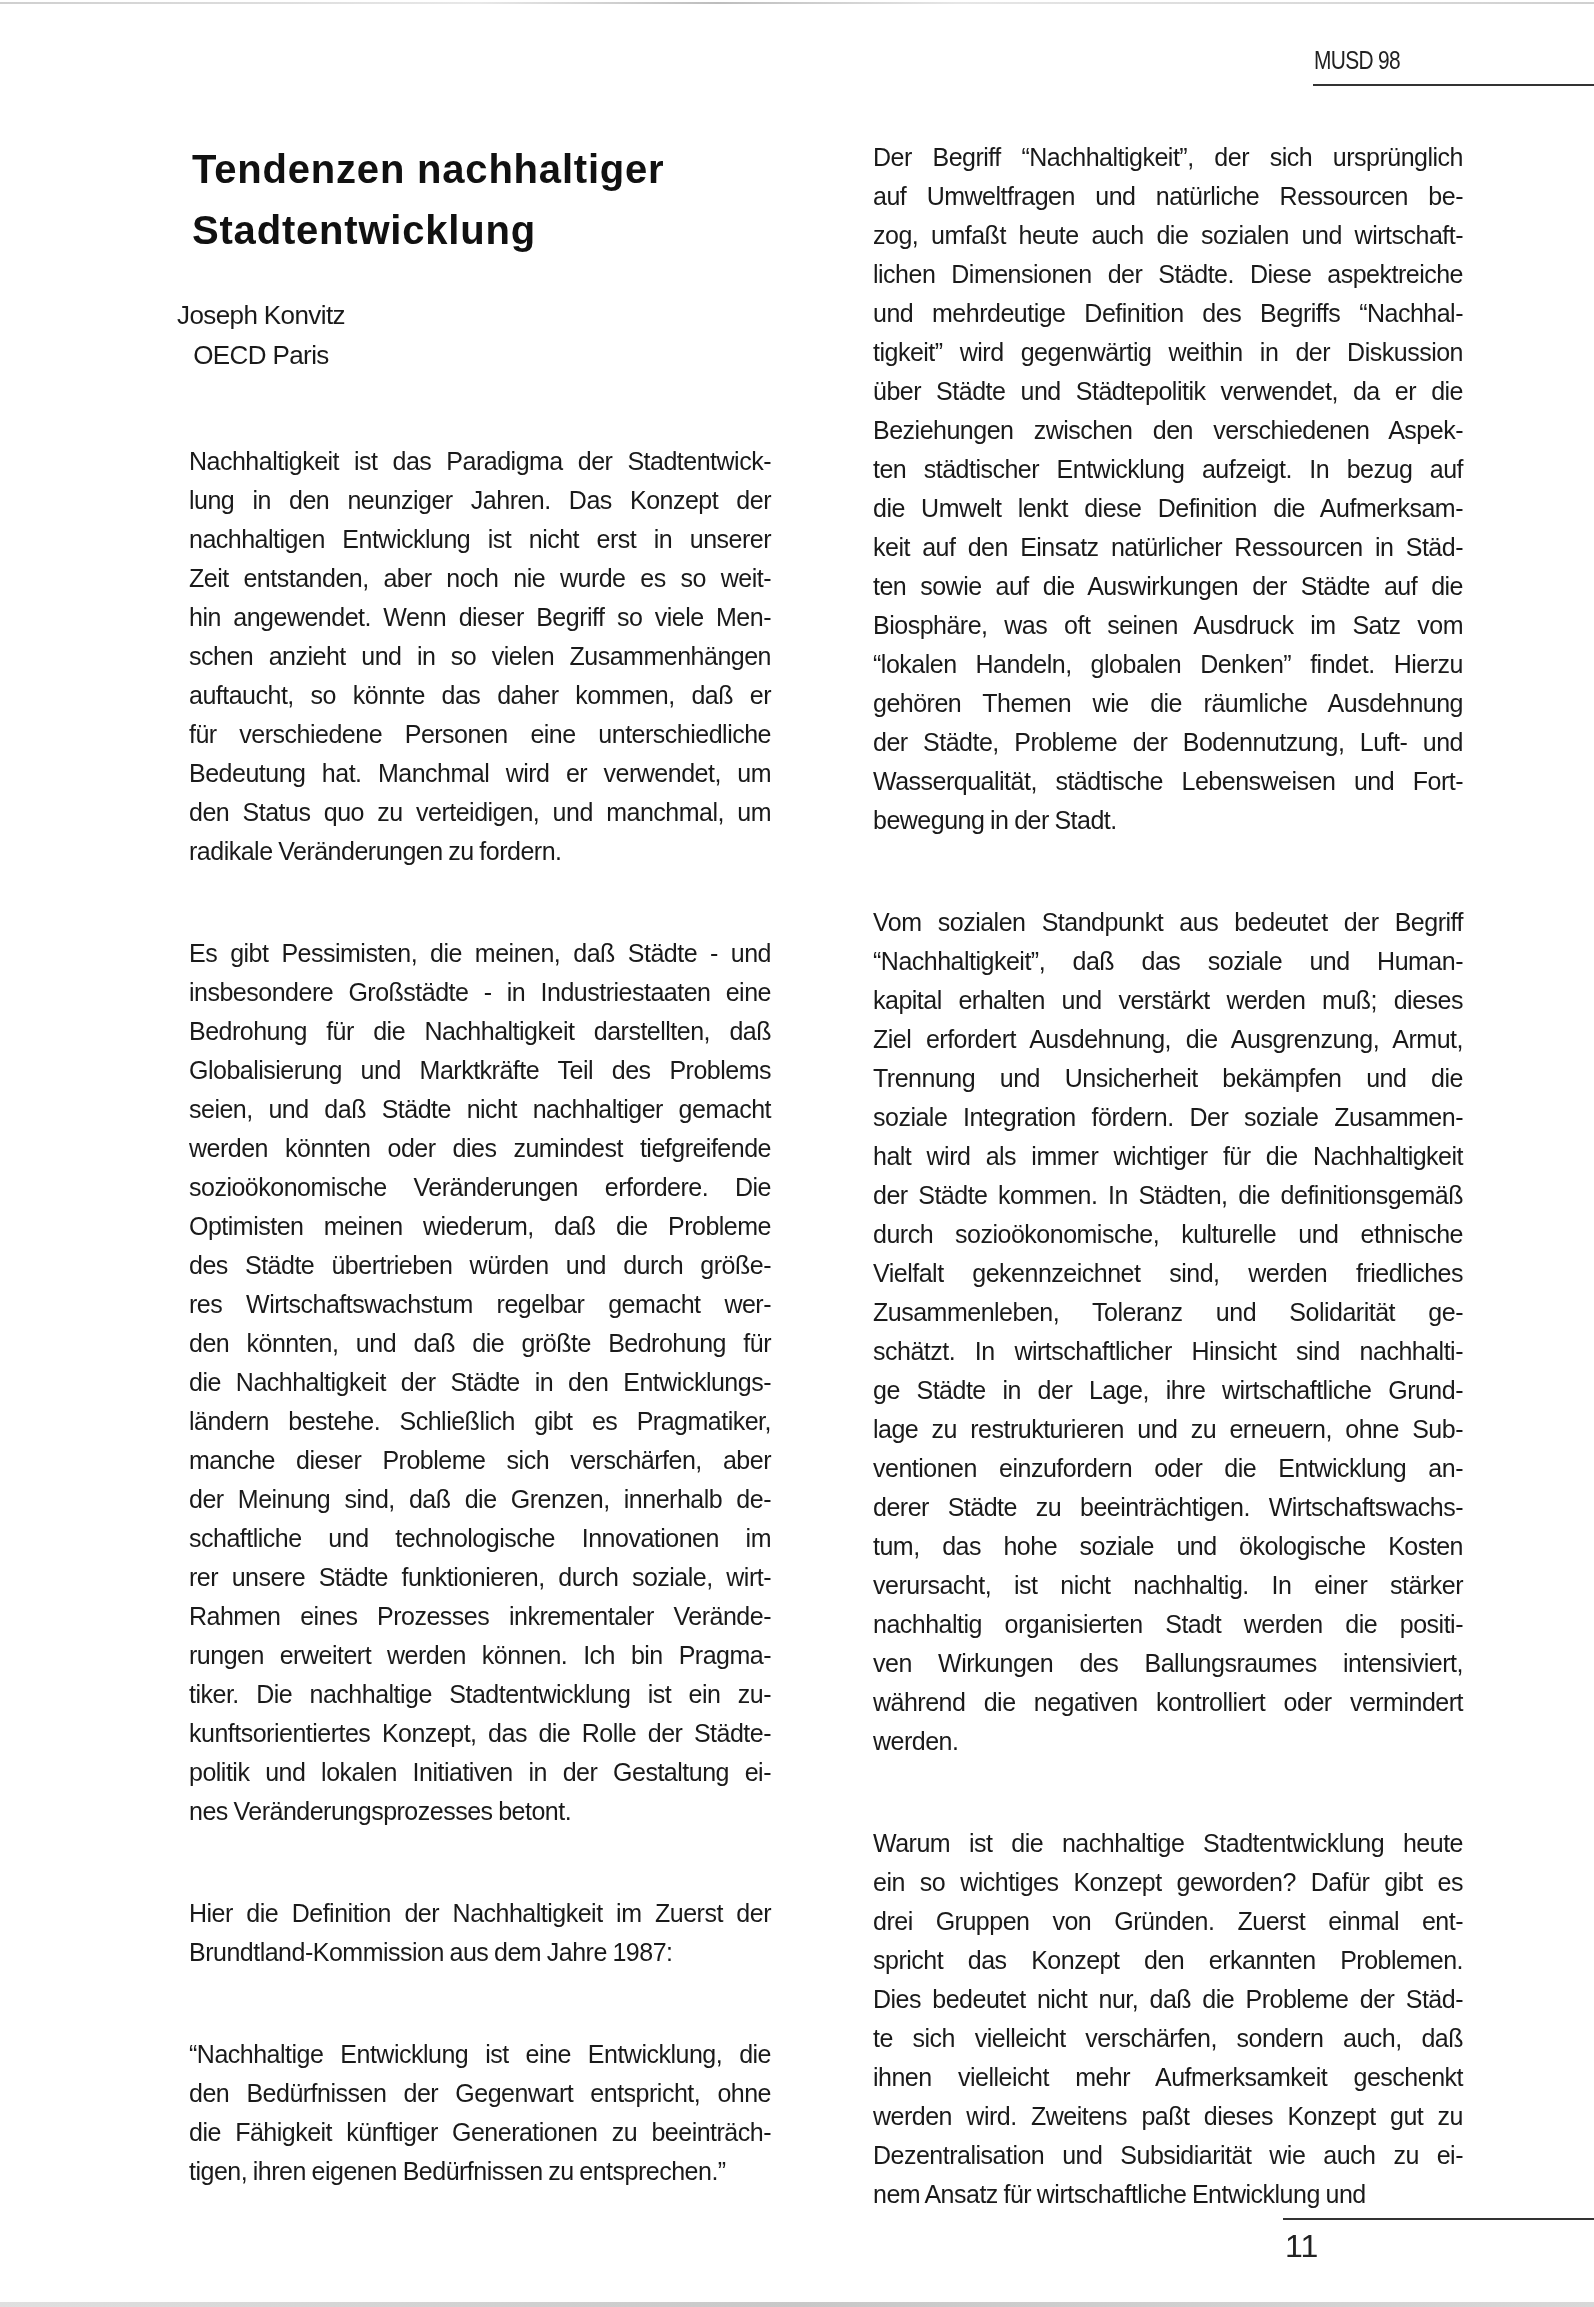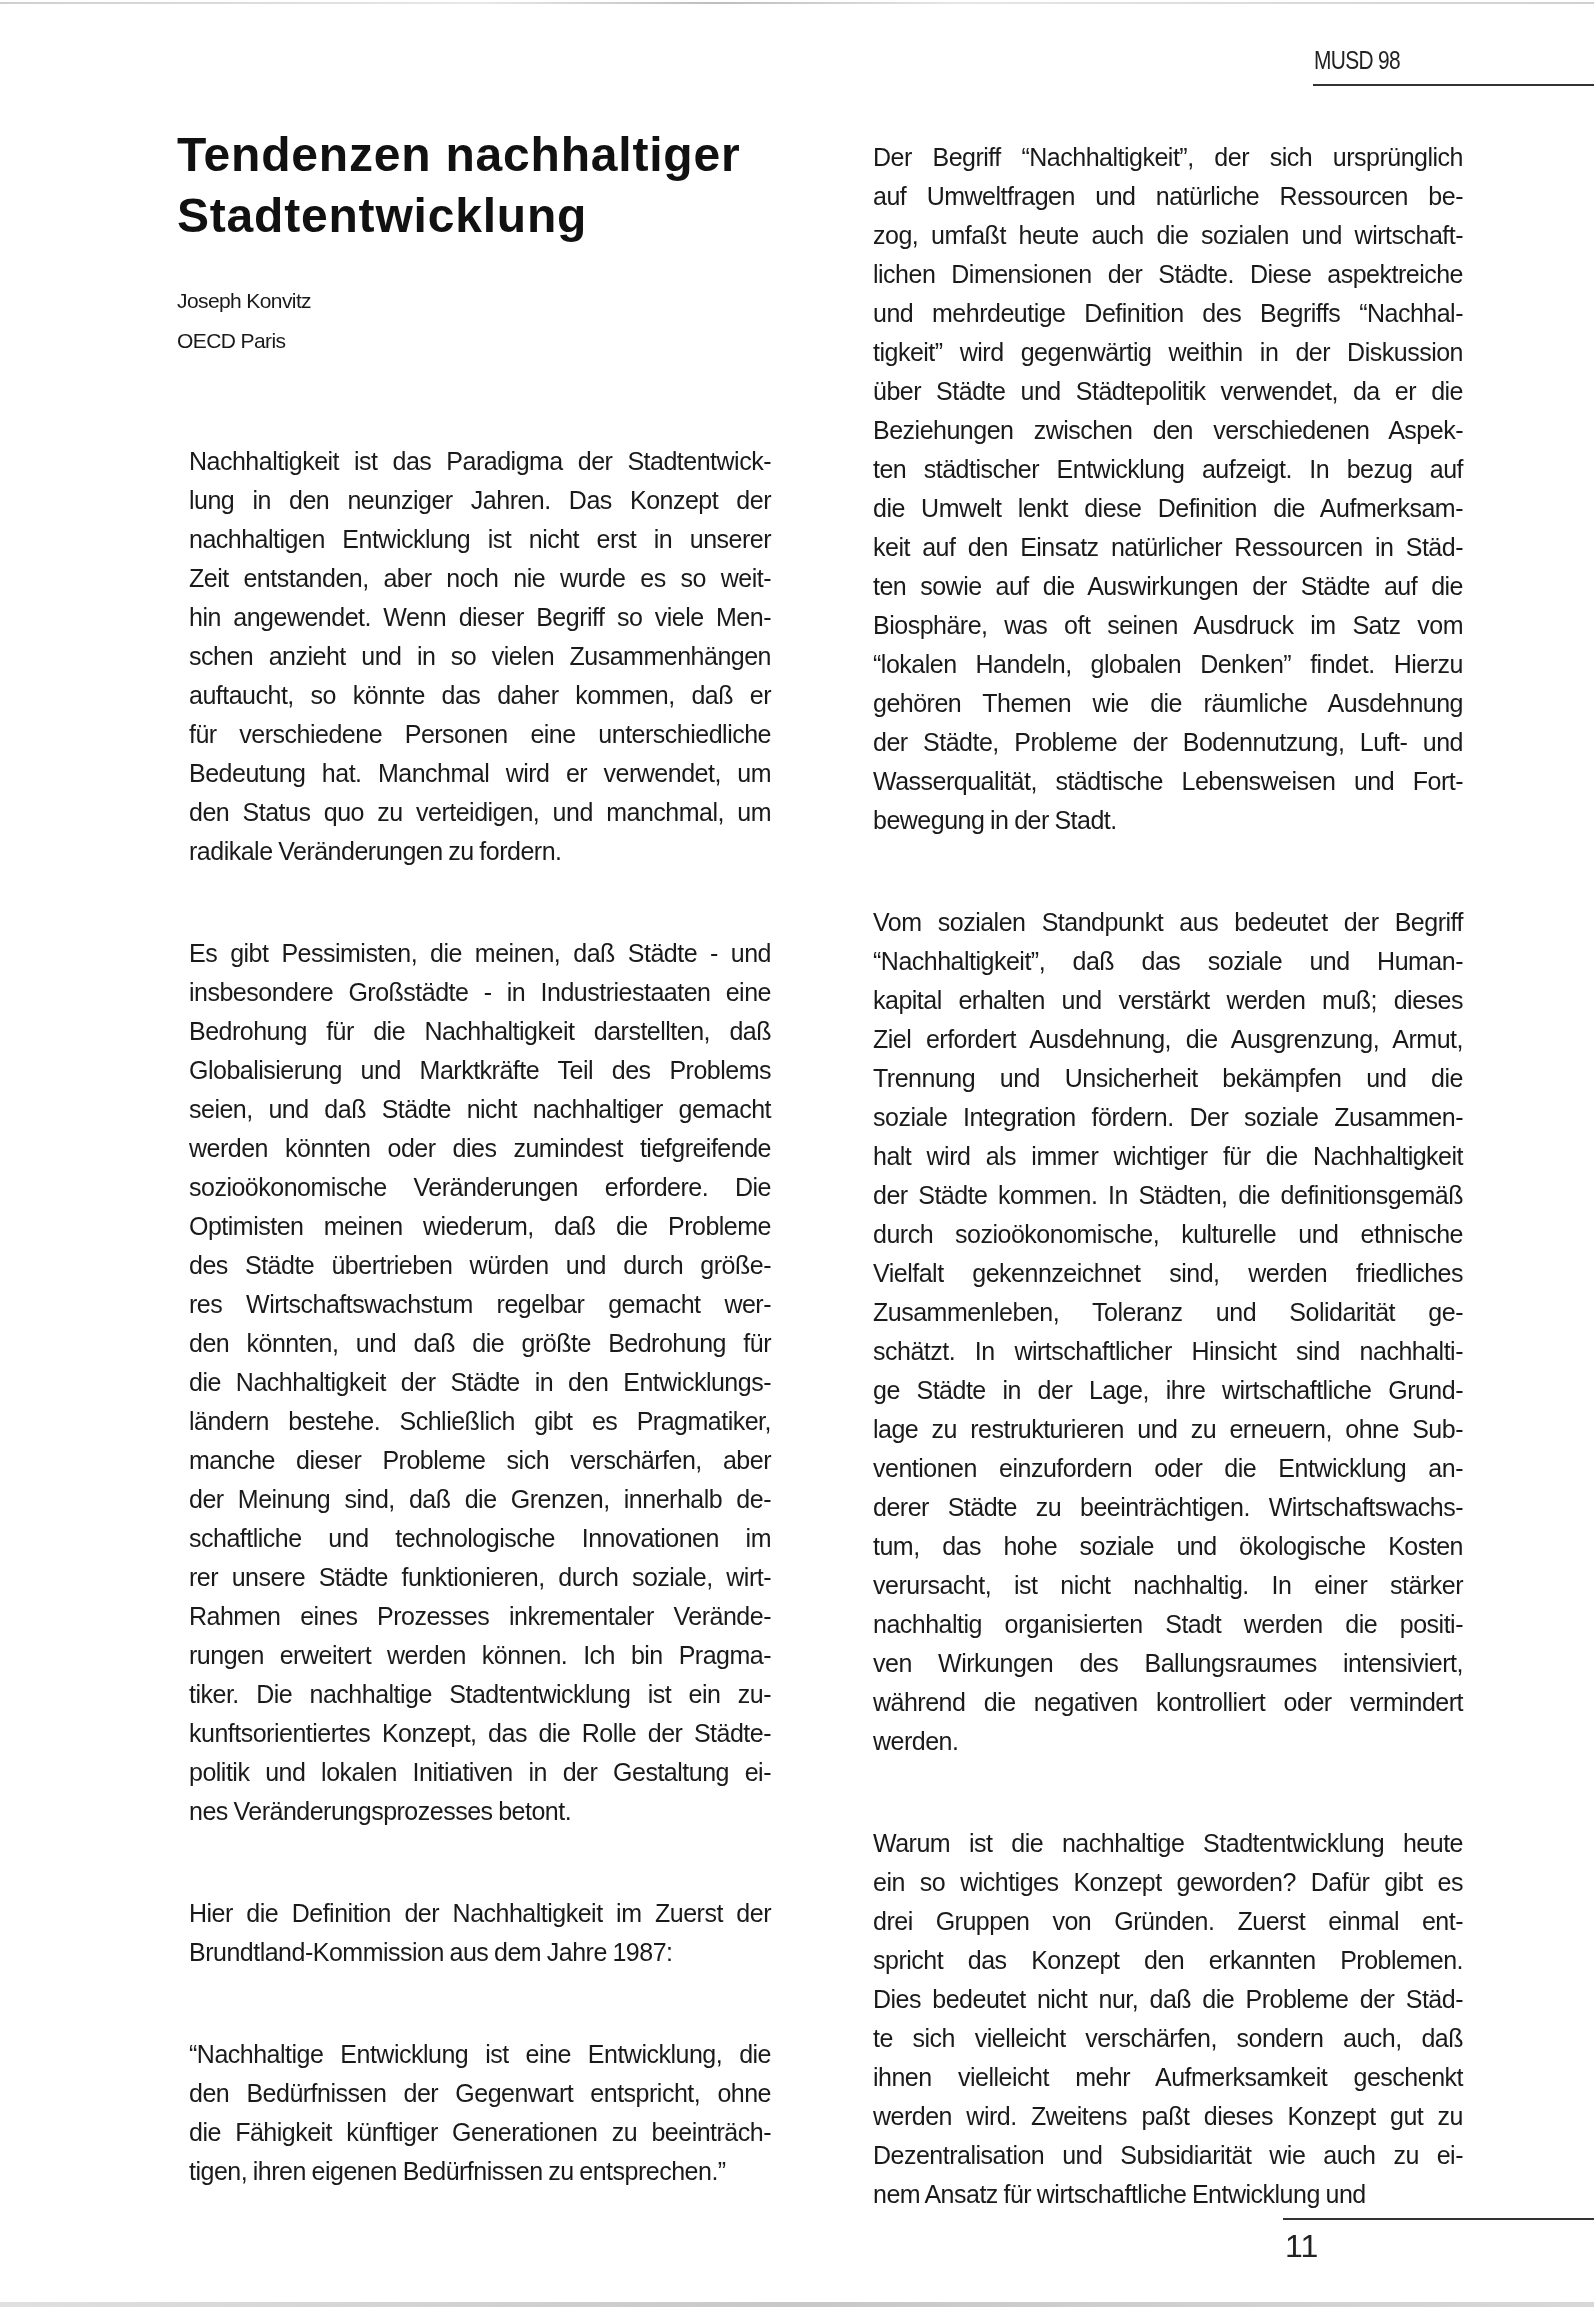--- a/index.html
+++ b/index.html
@@ -13,24 +13,24 @@
       background: linear-gradient(90deg, #e0e0e0, #c8c8c8 50%, #d8d8d8); }
     .running-head { position: absolute; left: 1314px; top: 46px; font-size: 25.5px;
       letter-spacing: -0.8px; transform: scaleX(0.82); transform-origin: left top; color: #222; }
     .head-rule { position: absolute; left: 1313px; top: 84px; width: 281px; height: 2.4px; background: #333; }
     .foot-rule { position: absolute; left: 1283px; top: 2218px; width: 311px; height: 1.6px; background: #333; }
     .folio { position: absolute; left: 1285px; top: 2228px; font-size: 32px; color: #222; }
     .col { position: absolute; font-size: 25px; line-height: 39px; text-align: justify;
       letter-spacing: -0.5px; word-spacing: -0.8px; }
     .col-left { left: 177px; width: 606px; }
     .col-right { left: 861px; width: 614px; top: 126px; }
-    .title { font-weight: bold; font-size: 48px; line-height: 61px; letter-spacing: 0.8px;
-      margin: 0; position: absolute; left: 177px; top: 124px; width: 606px; color: #111; }
+    .title { font-weight: bold; font-size: 40px; line-height: 61px; letter-spacing: 0.8px;
+      margin: 15px; position: absolute; left: 177px; top: 124px; width: 606px; color: #111; }
     .title span { display: block; }
-    .author { position: absolute; left: 177px; top: 281px; font-size: 21px; line-height: 40px; letter-spacing: -0.6px; }
+    .author { position: absolute; left: 177px; top: 295px; font-size: 26px; line-height: 40px; letter-spacing: -0.6px; text-align: center; }
     .author span { display: block; }
     p { margin: 12px; }
     .col-left-body { top: 430px; }
     .gap { height: 39px; }
     .line { display: block; text-align: justify; text-align-last: justify; white-space: nowrap; }
     .line.last { text-align-last: left; }
   </style>
 </head>
 <body>
 

